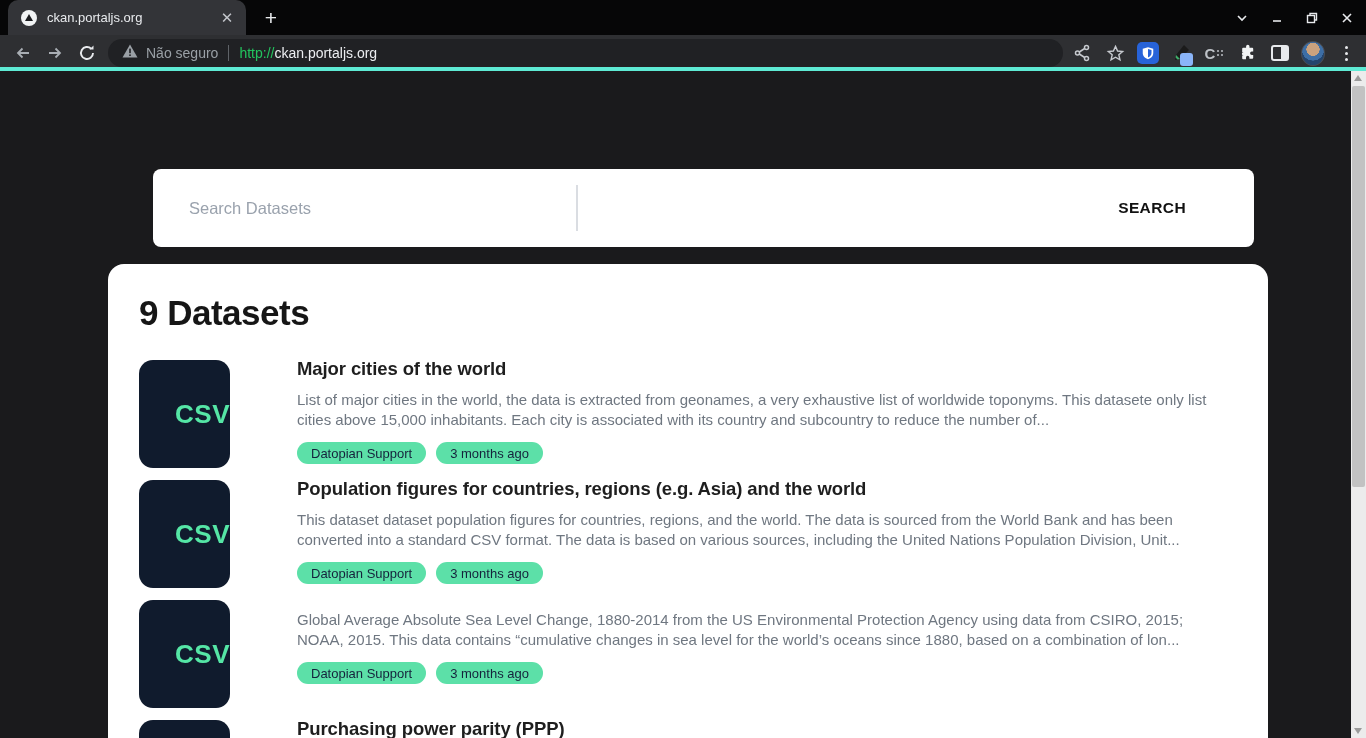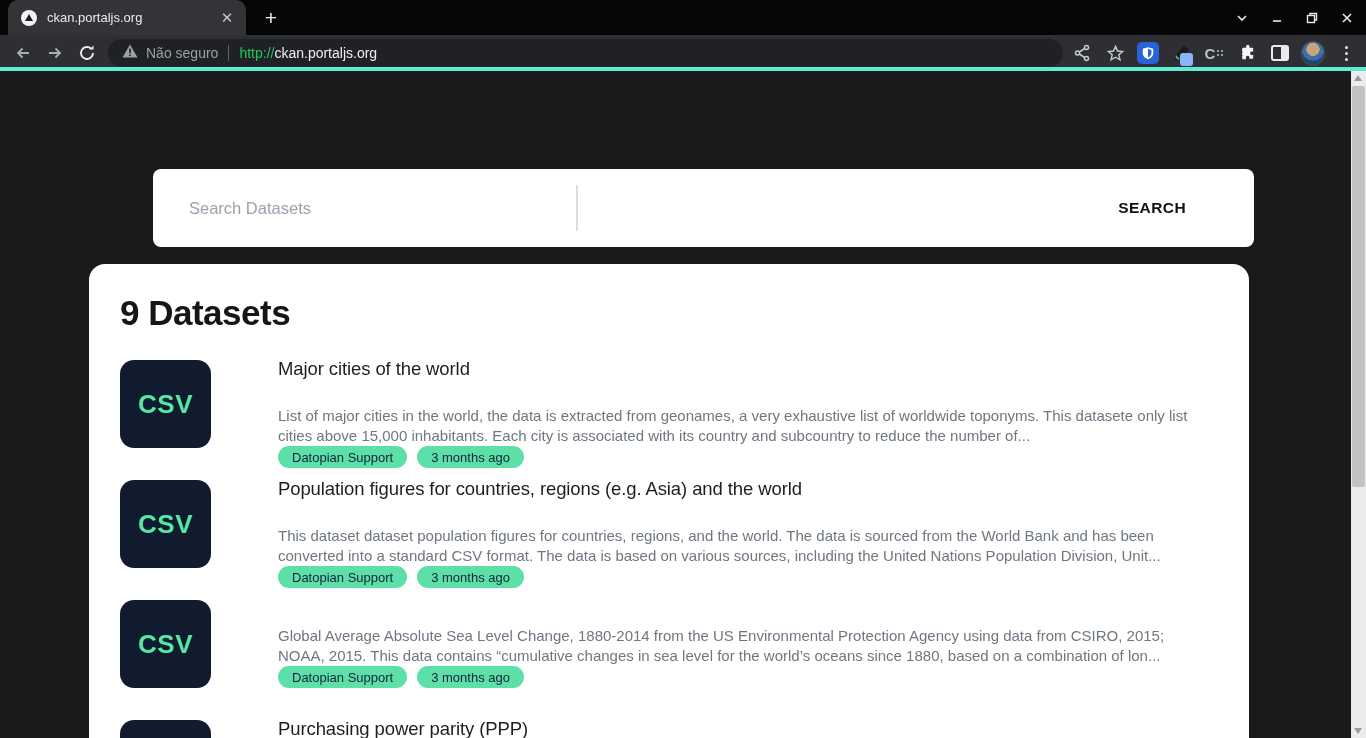--- a/index.html
+++ b/index.html
@@ -70,32 +70,32 @@
   .sfield input::placeholder { color: #9aa2ad; opacity: 1; }
   .sf1 { width: 423px; padding-left: 36px; }
   .sf2 { width: 249px; padding-left: 18px; }
   .sf3 { width: 214px; padding-left: 19px; }
   .sdivider { width: 1px; height: 46px; background: #dadde2; }
   .search-btn { flex: 1 1 auto; height: 100%; border: none; background: transparent; cursor: pointer;
                 text-align: right; padding-right: 68px; font-family: "Liberation Sans", "DejaVu Sans", sans-serif;
                 font-size: 15.5px; font-weight: 700; letter-spacing: 0.4px; color: #111111; }
 
   
-  .card { position: absolute; left: 89px; top: 193px; width: 1160px; height: 474px;
+  .card { position: absolute; left: 108px; top: 193px; width: 1160px; height: 474px;
           background: #ffffff; border-radius: 16px 16px 0 0; padding: 28px 0 0 31px; overflow: hidden; }
   .card h1 { font-size: 35px; line-height: 42px; font-weight: 800; color: #161616; letter-spacing: -0.5px; }
   .rows { margin-top: 26px; }
   .row { display: flex; gap: 67px; margin-bottom: 32px; height: 88px; }
-  .fmt { flex: 0 0 91px; width: 91px; height: 88px; background: #101b2d; border-radius: 14px;
-         display: flex; align-items: center; justify-content: center; }
+  .fmt { flex: 0 0 91px; width: 91px; height: 108px; background: #101b2d; border-radius: 14px;
+         display: flex; align-items: center; justify-content: flex-end; }
   .fmt span { color: #55e6a6; font-size: 26px; font-weight: 700; letter-spacing: 0.5px; }
   .rtext { flex: 1 1 auto; min-width: 0; padding-right: 36px; }
-  .rtitle { font-size: 18.5px; font-weight: 400; color: #1e1e1e; letter-spacing: -0.1px; margin-top: -2px; cursor: pointer; }
-  .rdesc { margin-top: 26px; font-size: 15px; line-height: 20px; color: #6f7781; max-height: 40px; overflow: hidden; max-width: 936px; }
-  .badges { display: flex; gap: 10px; }
+  .rtitle { font-size: 18.5px; font-weight: 700; color: #1e1e1e; letter-spacing: -0.1px; margin-top: -2px; cursor: pointer; }
+  .rdesc { margin-top: 10px; font-size: 15px; line-height: 20px; color: #6f7781; max-height: 40px; overflow: hidden; max-width: 936px; }
+  .badges { margin-top: 12px; display: flex; gap: 10px; }
   .badge { display: inline-flex; align-items: center; background: #5ce0a8; color: #15223c;
            font-size: 13px; padding: 3.5px 14px; border-radius: 999px; white-space: nowrap; }
 </style>
 </head>
 <body>
 
 <div class="browser">
 
   <div class="tabstrip">
     <div class="tab">

